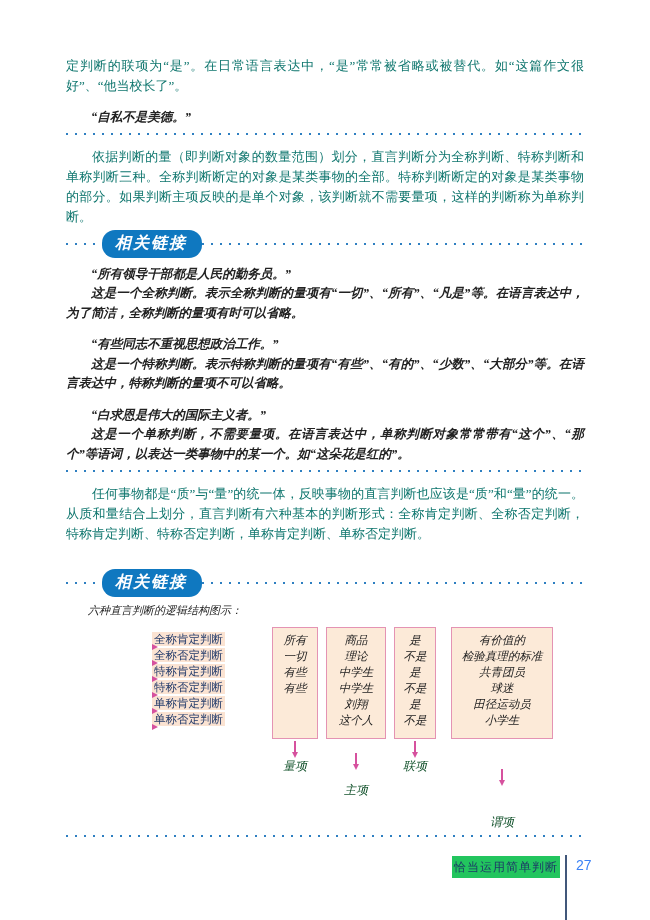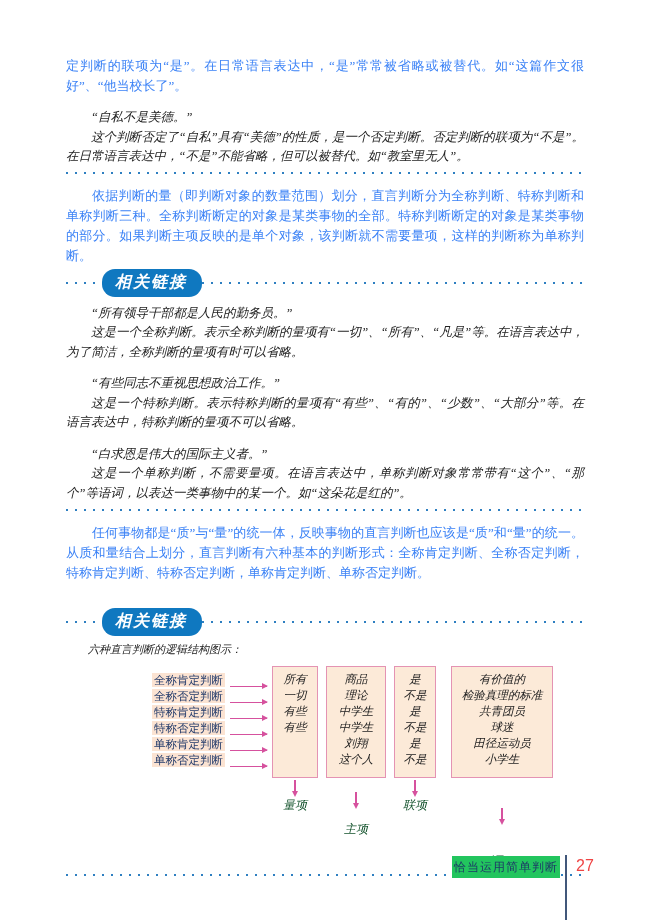--- a/index.html
+++ b/index.html
@@ -2,25 +2,25 @@
 <html><head>
 <meta charset="utf-8">
 <style>
   * { margin:0; padding:0; box-sizing:border-box; }
   html,body { width:650px; height:920px; background:#ffffff; overflow:hidden; }
   body { font-family:"Liberation Serif","DejaVu Serif",serif; color:#1a1a1a; position:relative; }
 
   .content { position:absolute; left:66px; top:56px; width:518px; }
 
   
-  .song { font-size:13px; line-height:20px; text-align:justify; color:#3b82f6; }
+  .song { font-size:13px; line-height:20px; text-align:justify; color:#0f766e; }
   .song.indent { text-indent:2em; }
 
   
-  .kai { font-size:12.5px; line-height:19.5px; font-style:italic; color:#222; text-align:justify; }
+  .kai { font-size:12.5px; line-height:19.5px; font-style:italic; color:#222; text-align:justify;font-weight:bold; }
   .kai p { text-indent:2em; }
 
   
   .dots { height:2px; background-image:repeating-linear-gradient(to right,#2e7fc1 0,#2e7fc1 2px,transparent 2px,transparent 9px); }
   .dots.d1 { margin-top:5px; }
   .dots.d2 { margin-top:6px; }
   .dots.d3 { margin-top:4px; }
 
   
   .badge-row { display:flex; align-items:center; height:25px; }
@@ -33,51 +33,50 @@
 
   .mt12 { margin-top:12px; }
   .mt8  { margin-top:8px; }
   .gap12 { margin-top:12px; }
 
   
   .diagram-caption { margin-top:8px; font-size:11px; font-style:italic; text-indent:2em; color:#222; }
   .diagram { margin-top:9px; margin-left:86px; }
   .diagram-main { display:flex; align-items:flex-start; }
   .label-col { width:118px; display:flex; flex-direction:column; padding-top:5px; }
-  .label-row { display:flex; align-items:flex-end; height:16px; }
+  .label-row { display:flex; align-items:flex-start; height:16px;flex-direction:column; }
   .jlabel { background:#fbe3d2; color:#223a6a; font-size:11.5px; line-height:14px; padding:0 2px; white-space:nowrap; }
   .harrow { flex:1; height:1.5px; background:#d6519e; position:relative; margin-left:5px; margin-right:3px; }
   .harrow::after { content:""; position:absolute; right:-1px; top:50%; transform:translateY(-50%);
     border-left:6px solid #d6519e; border-top:3.5px solid transparent; border-bottom:3.5px solid transparent; }
   .col { display:flex; flex-direction:column; align-items:center; }
   .col.c1 { margin-left:2px; } .col.c2 { margin-left:8px;gap:12px; } .col.c3 { margin-left:8px; } .col.c4 { margin-left:15px;gap:28px; }
   .box { border:1.3px solid #e493b3; background:#fcead8; padding:4px 0 10px; }
   .c1 .box { min-width:46px; } .c2 .box { min-width:60px; } .c3 .box { min-width:42px; } .c4 .box { min-width:102px; }
   .cell { height:16px; line-height:16px; font-size:11.5px; font-style:italic; text-align:center; padding:0 7px; white-space:nowrap; color:#222; }
   .varrow { width:1.5px; height:11px; background:#d6519e; position:relative; margin-top:2px; }
   .varrow::after { content:""; position:absolute; top:100%; left:50%; transform:translateX(-50%);
     border-top:6px solid #d6519e; border-left:3.5px solid transparent; border-right:3.5px solid transparent; }
   .col-label { margin-top:6px; font-size:12px; font-style:italic; color:#14532d; white-space:nowrap; }
 
   
   .footer-tab { position:absolute; left:452px; top:856px; width:108px; height:22px; background:#22c55e;
     color:#1d3a66; font-size:12px; display:flex; align-items:center; justify-content:center; letter-spacing:1px; }
   .footer-line { position:absolute; left:565px; top:855px; width:2px; height:65px; background:#41577a; }
-  .footer-page { position:absolute; left:576px; top:857px; font-family:"Liberation Sans","DejaVu Sans",sans-serif; font-size:16px; color:#ef4444; }
+  .footer-page { position:absolute; left:576px; top:857px; font-family:"Liberation Sans","DejaVu Sans",sans-serif; font-size:14px; color:#3b82f6; }
 </style>
 </head>
 <body>
 
 <div class="content">
 
   <p class="song">定判断的联项为“是”。在日常语言表达中，“是”常常被省略或被替代。如“这篇作文很好”、“他当校长了”。</p>
 
   <div class="kai mt12">
     <p>“自私不是美德。”</p>
-    <p>这个判断否定了“自私”具有“美德”的性质，是一个否定判断。否定判断的联项为“不是”。在日常语言表达中，“不是”不能省略，但可以被替代。如“教室里无人”。</p>
   </div>
 
   <div class="dots d1"></div>
 
   <p class="song indent mt12">依据判断的量（即判断对象的数量范围）划分，直言判断分为全称判断、特称判断和单称判断三种。全称判断断定的对象是某类事物的全部。特称判断断定的对象是某类事物的部分。如果判断主项反映的是单个对象，该判断就不需要量项，这样的判断称为单称判断。</p>
 
   <div class="badge-row b1">
     <div class="dotseg left"></div>
     <div class="badge">相关链接</div>
     <div class="dotseg right"></div>

